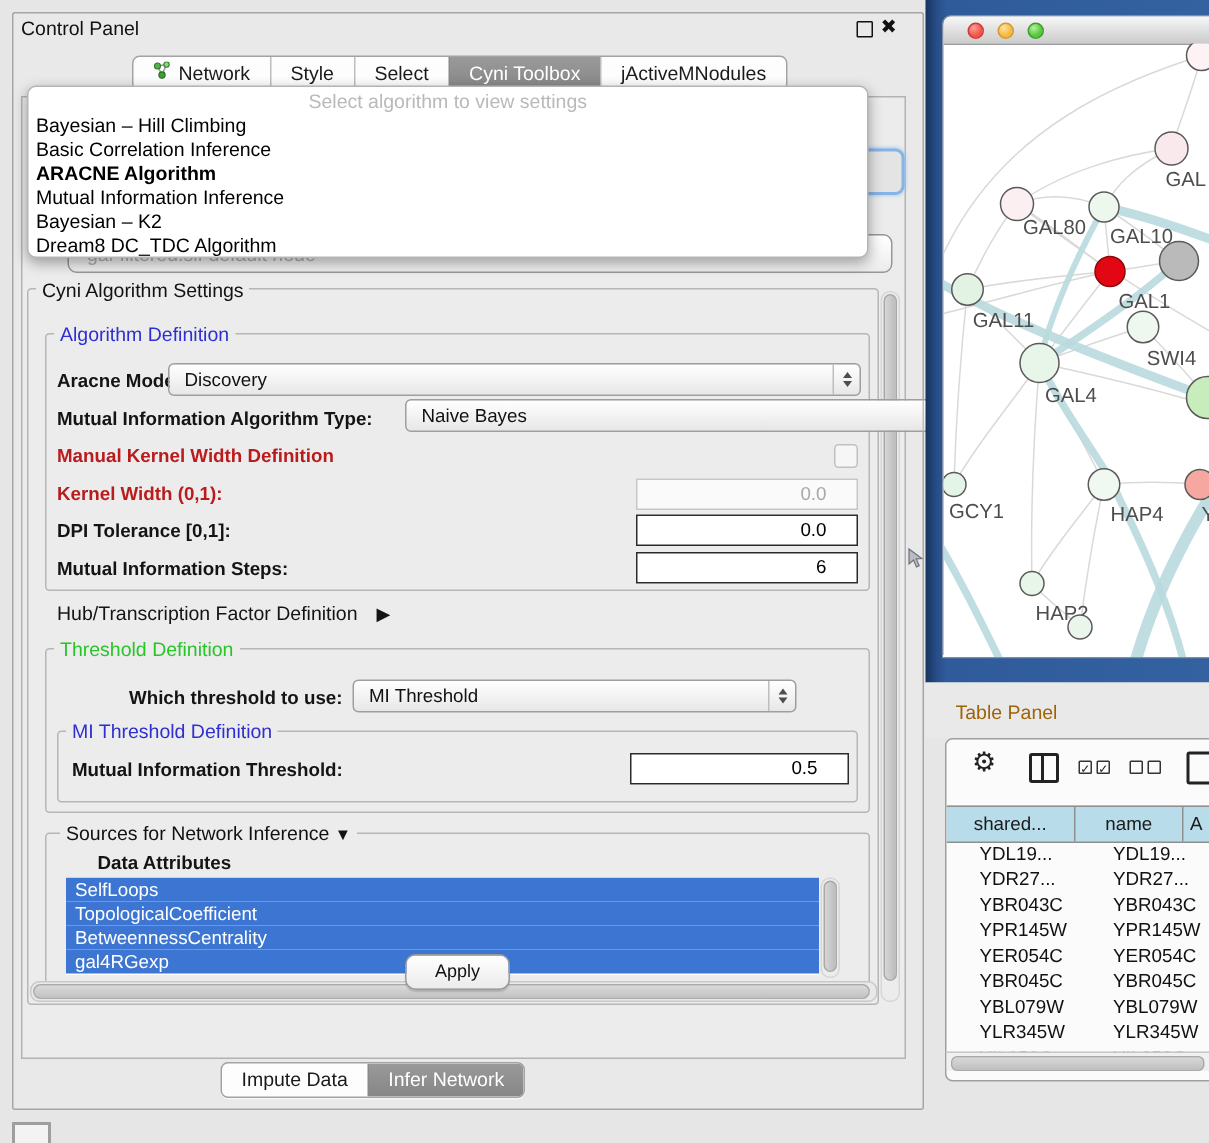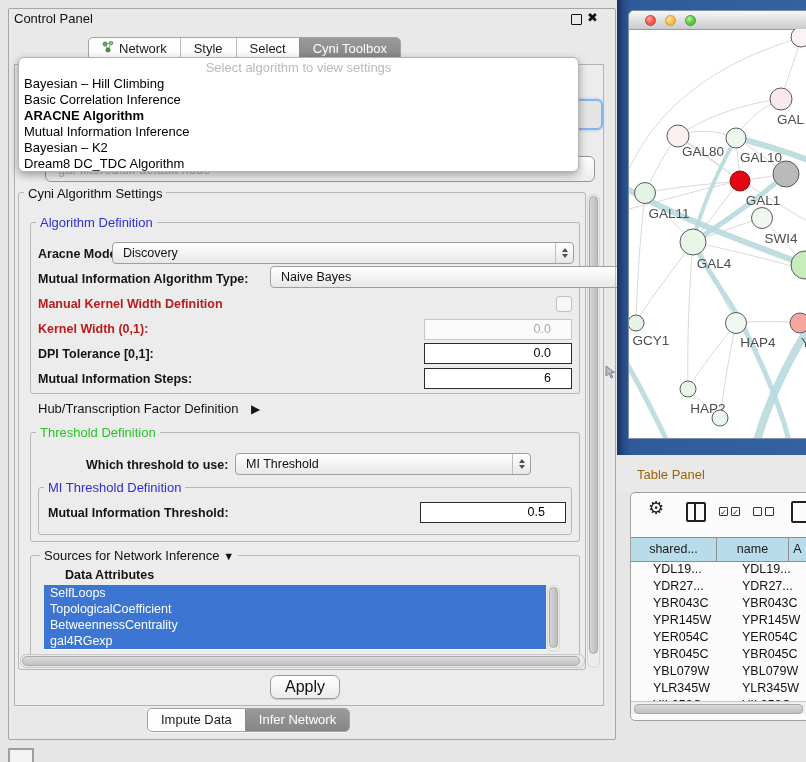--- a/index.html
+++ b/index.html
@@ -58,22 +58,22 @@
   .checkbox{position:absolute;width:14px;height:14px;border:1px solid #c0c0c0;border-radius:3px;background:#f6f6f6;}
   
   .vscroll{position:absolute;width:11px;background:#ececec;border:1px solid #d6d6d6;border-radius:6px;}
   .vthumb{position:absolute;left:1px;right:1px;border-radius:5px;background:linear-gradient(90deg,#d6d6d6,#bcbcbc);border:1px solid #a9a9a9;}
   .hscroll{position:absolute;height:12px;background:#e9e9e9;border:1px solid #c9c9c9;border-radius:6px;}
   .hthumb{position:absolute;top:1px;bottom:1px;border-radius:5px;background:linear-gradient(#dadada,#c2c2c2);border:1px solid #ababab;}
   
   .attr-list{left:44px;top:585px;width:502px;height:65px;background:#ffffff;overflow:hidden;}
   .attr-item{height:16px;line-height:16px;font-size:12.5px;color:#fff;background:#3c76d2;padding-left:6px;}
   
-  .apply-btn{left:270px;top:675px;width:68px;height:22px;border:1px solid #9a9a9a;border-radius:7px;
-    background:linear-gradient(#ffffff,#ebebeb);font-size:16px;color:#111;text-align:center;line-height:21px;
+  .apply-btn{left:270px;top:636px;width:68px;height:22px;border:1px solid #9a9a9a;border-radius:7px;
+    background:linear-gradient(#ffffff,#ebebeb);font-size:12px;color:#111;text-align:center;line-height:21px;
     box-shadow:0 1px 1px rgba(0,0,0,.15);}
   
   .desktop{left:617px;top:0;width:189px;height:455px;
     background:linear-gradient(90deg,#17335f 0px,#274c86 7px,#2f5b9a 14px,#34619f 100%);}
   .net-window{left:628px;top:10px;width:178px;height:427px;background:#fff;
     border:1px solid #7d8ea5;border-right:none;border-radius:6px 0 0 0;overflow:hidden;}
   .net-titlebar{position:absolute;left:0;top:0;right:0;height:18px;
     background:linear-gradient(#f7f7f7,#cbcbcb);border-bottom:1px solid #9b9b9b;}
   .light{position:absolute;top:4px;width:11px;height:11px;border-radius:50%;box-sizing:border-box;}
   .light.red{background:radial-gradient(circle at 35% 30%,#ff9f97,#f2544c 60%);border:1px solid #ce3a33;}
@@ -128,20 +128,23 @@
       <span>Network</span>
     </div>
     <div class="seg">
         <span>Style</span>
       </div>
     <div class="seg">
         <span>Select</span>
       </div>
     <div class="seg sel">
         <span>Cyni Toolbox</span>
+      </div>
+    <div class="seg">
+        <span>jActiveMNodules</span>
       </div>
   </div>
 </div>
 
 <div class="abs content-panel"></div>
 
 <div class="abs bg-combo-focus"></div>
 <div class="abs bg-combo">
   <span>gal-filtered.sif default node</span>
 </div>

